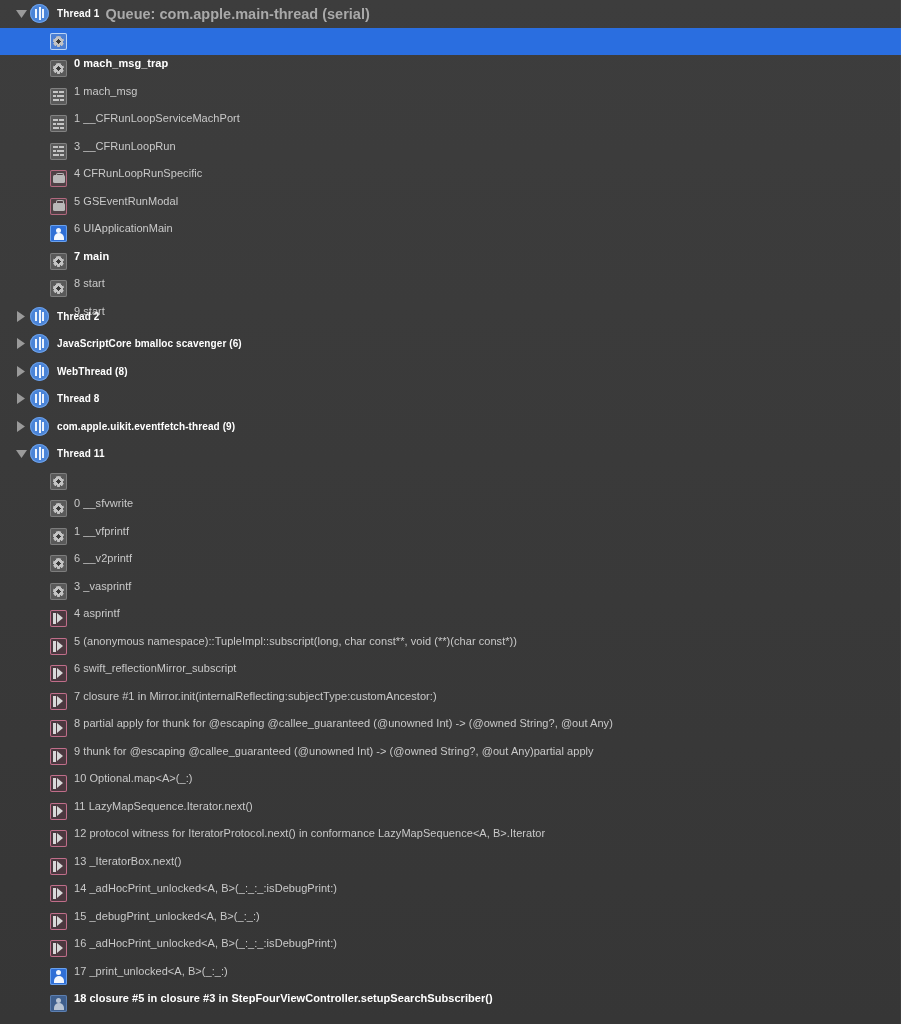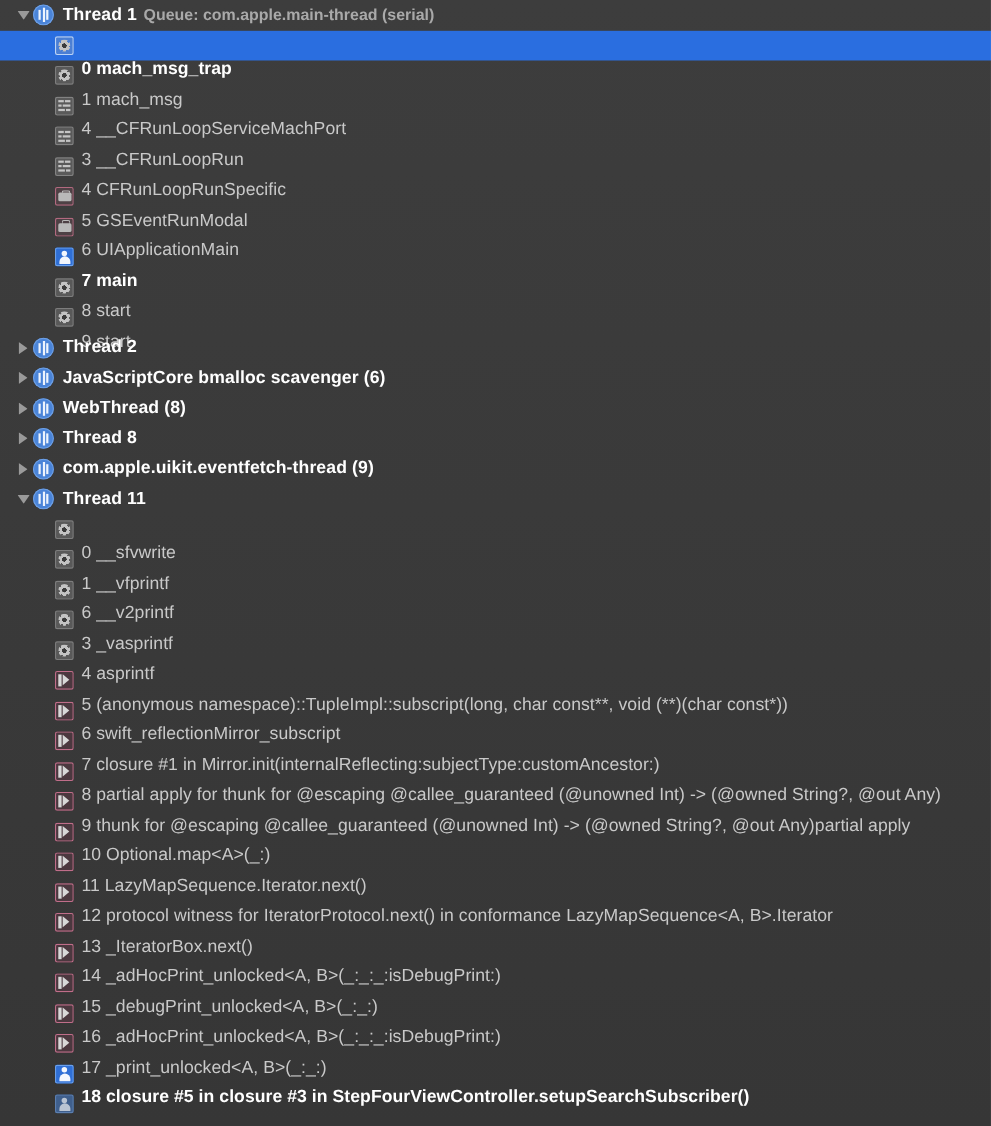--- a/index.html
+++ b/index.html
@@ -46,34 +46,34 @@
     box-shadow:inset 0 0 0 1px #6fa0e4;
   }
   .thread-icon i {
     position:absolute; top:3px; width:2px; height:13px;
     background:#eef4fd; display:block;
   }
   .thread-icon i:nth-child(1){ left:5px; height:9px; top:5px;}
   .thread-icon i:nth-child(2){ left:8.5px;}
   .thread-icon i:nth-child(3){ left:12px; height:9px; top:5px;}
 
-  .thread-label { font-size:16px; color:#ffffff; font-weight:bold; letter-spacing:.1px;}
+  .thread-label { font-size:10px; color:#ffffff; font-weight:bold; letter-spacing:.1px;}
   .thread-queue { font-size:14.5px; color:#a9a9a9; font-weight:bold; margin-left:6px;}
 
   
   .frame { padding-left:50px; }
   .fr-icon {
     width:17px; height:17px;
     flex:0 0 auto;
     margin-right:7px;
     position:relative;
     border-radius:2px;
   }
   .frame-label {
-    font-size:16px;
+    font-size:11px;
     color:#c9c9c9;
     font-weight:normal;
     letter-spacing:.05px;
     margin-top:44px;
   }
   .row.selected .frame-label { color:#ffffff; font-weight:bold; }
   .frame-label.bold { color:#ffffff; font-weight:bold; }
 
   
   .ic-gear { background:#595959; box-shadow:inset 0 0 0 1px #7d7d7d; }
@@ -165,21 +165,21 @@
       <div class="row frame selected">
         <span class="fr-icon ic-gear"></span>
         <span class="frame-label bold">0 mach_msg_trap</span>
       </div>
       <div class="row frame">
         <span class="fr-icon ic-gear"></span>
         <span class="frame-label">1 mach_msg</span>
       </div>
       <div class="row frame">
         <span class="fr-icon ic-fw"></span>
-        <span class="frame-label">4 __CFRunLoopServiceMachPort</span>
+        <span class="frame-label">1 __CFRunLoopServiceMachPort</span>
       </div>
       <div class="row frame">
         <span class="fr-icon ic-fw"></span>
         <span class="frame-label">3 __CFRunLoopRun</span>
       </div>
       <div class="row frame">
         <span class="fr-icon ic-fw"></span>
         <span class="frame-label">4 CFRunLoopRunSpecific</span>
       </div>
       <div class="row frame">

